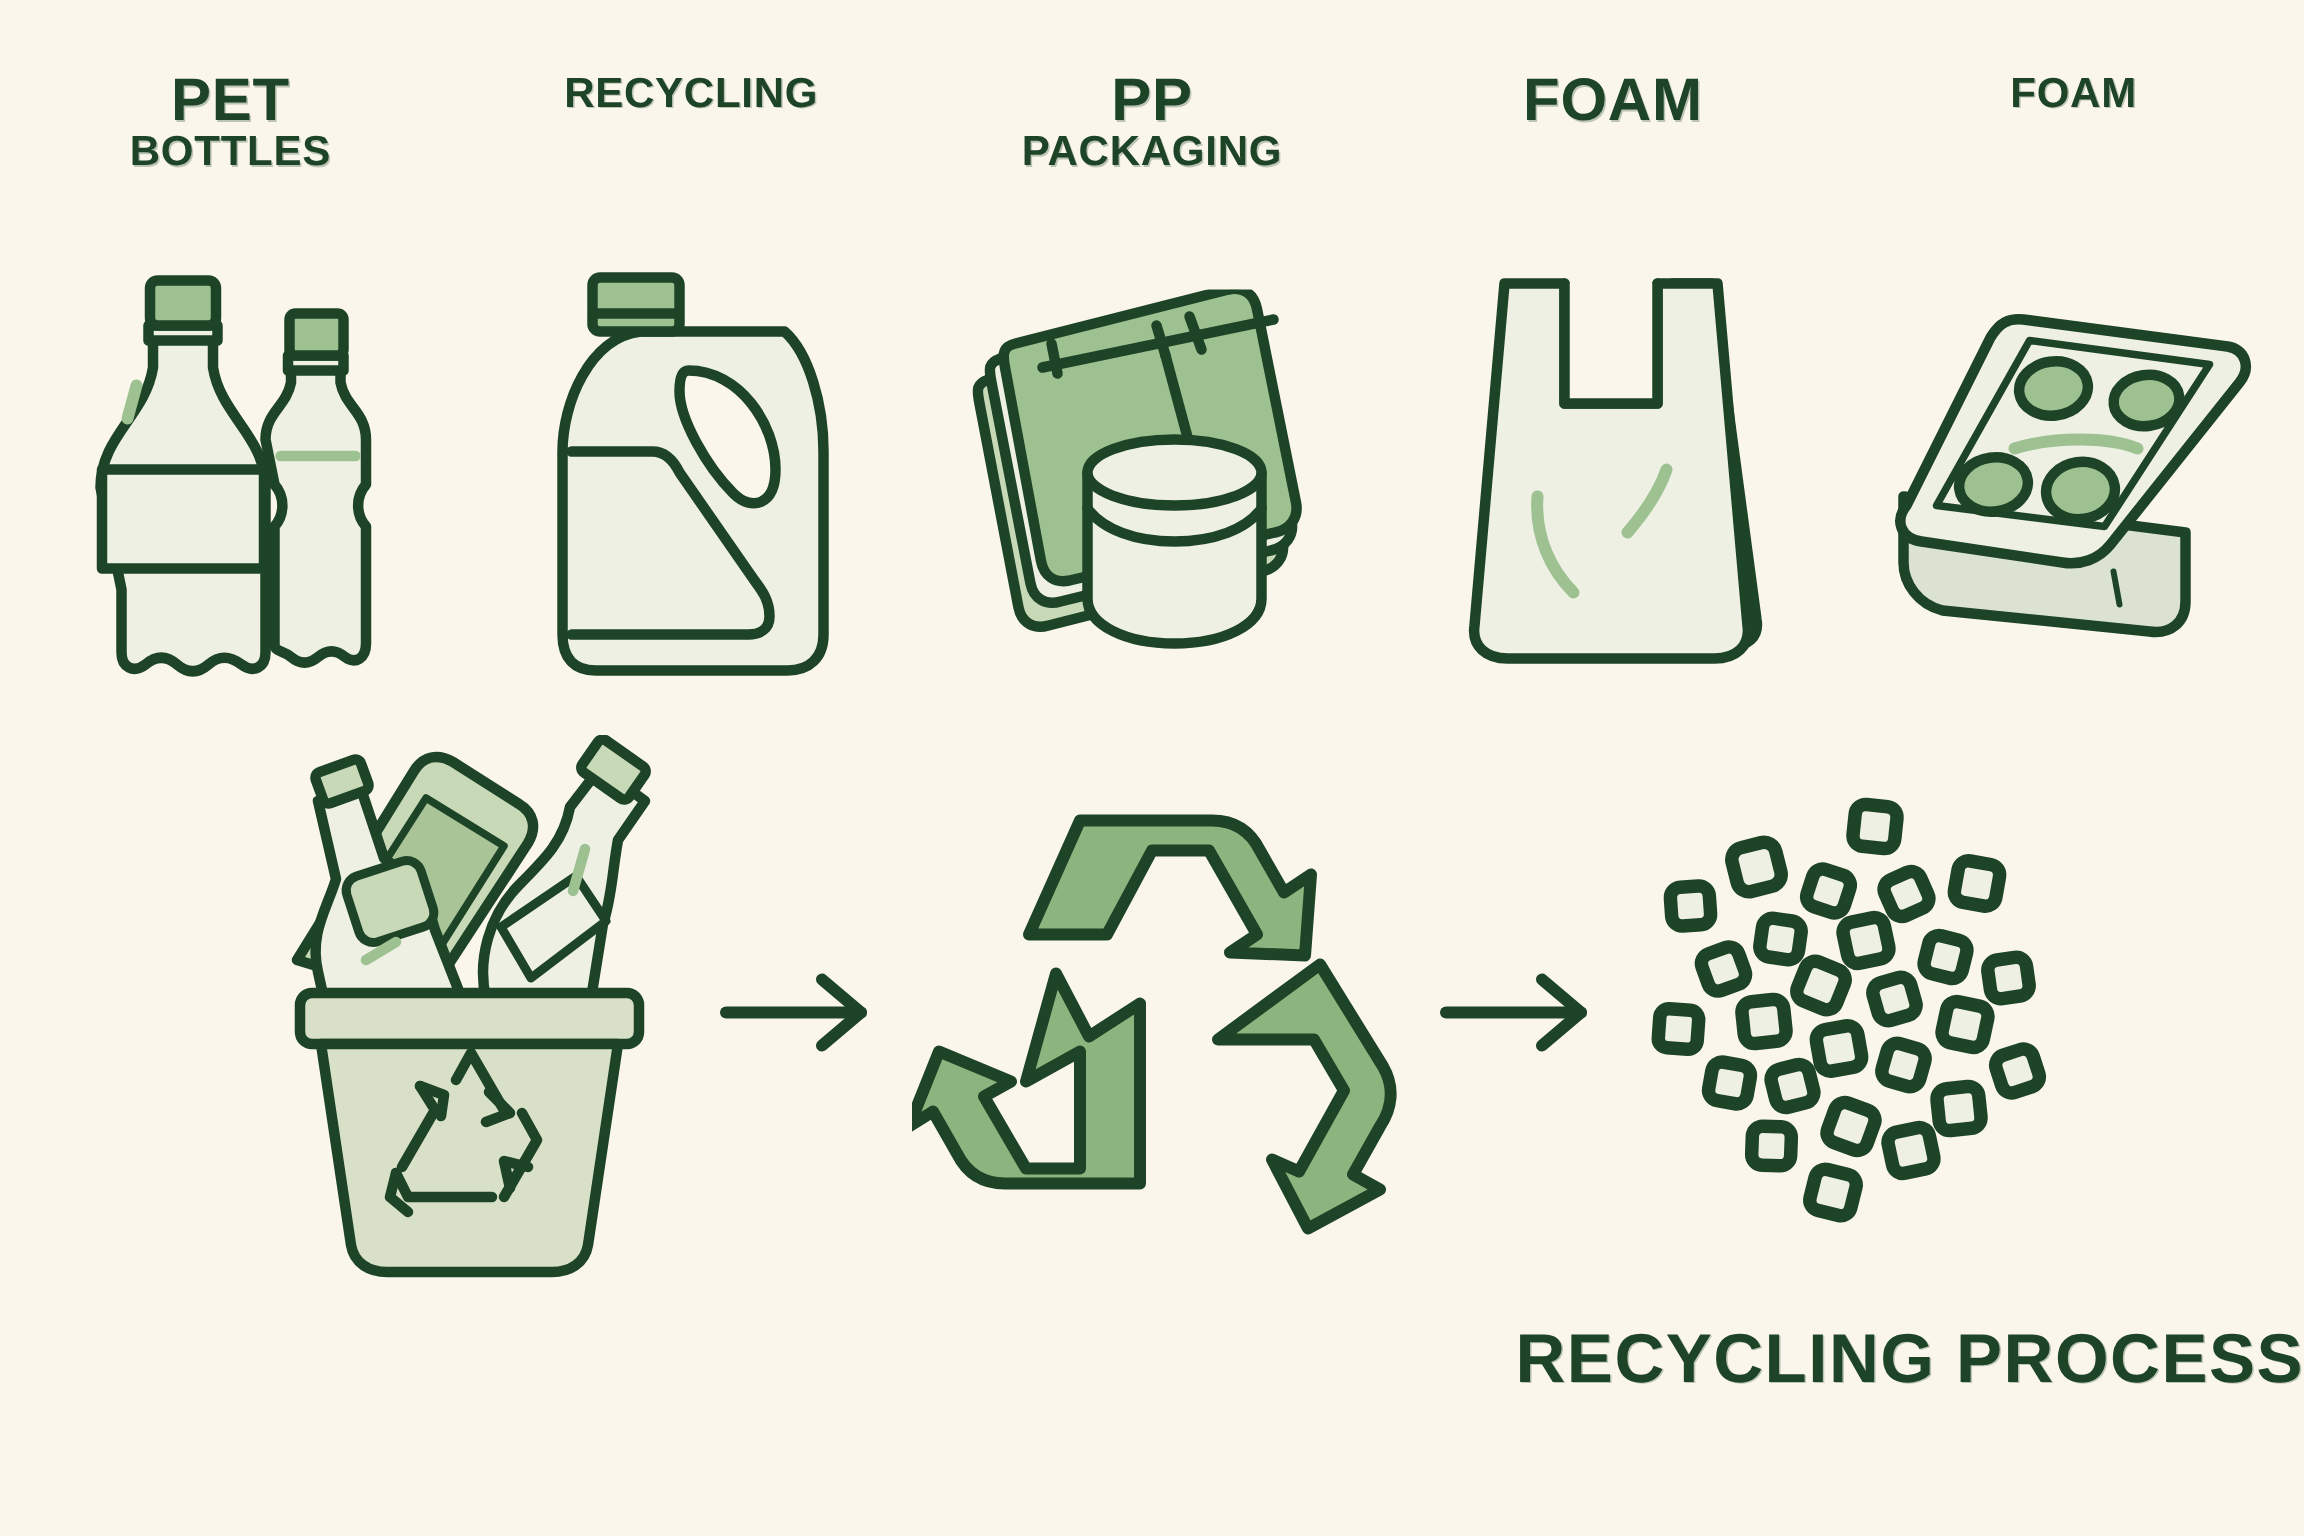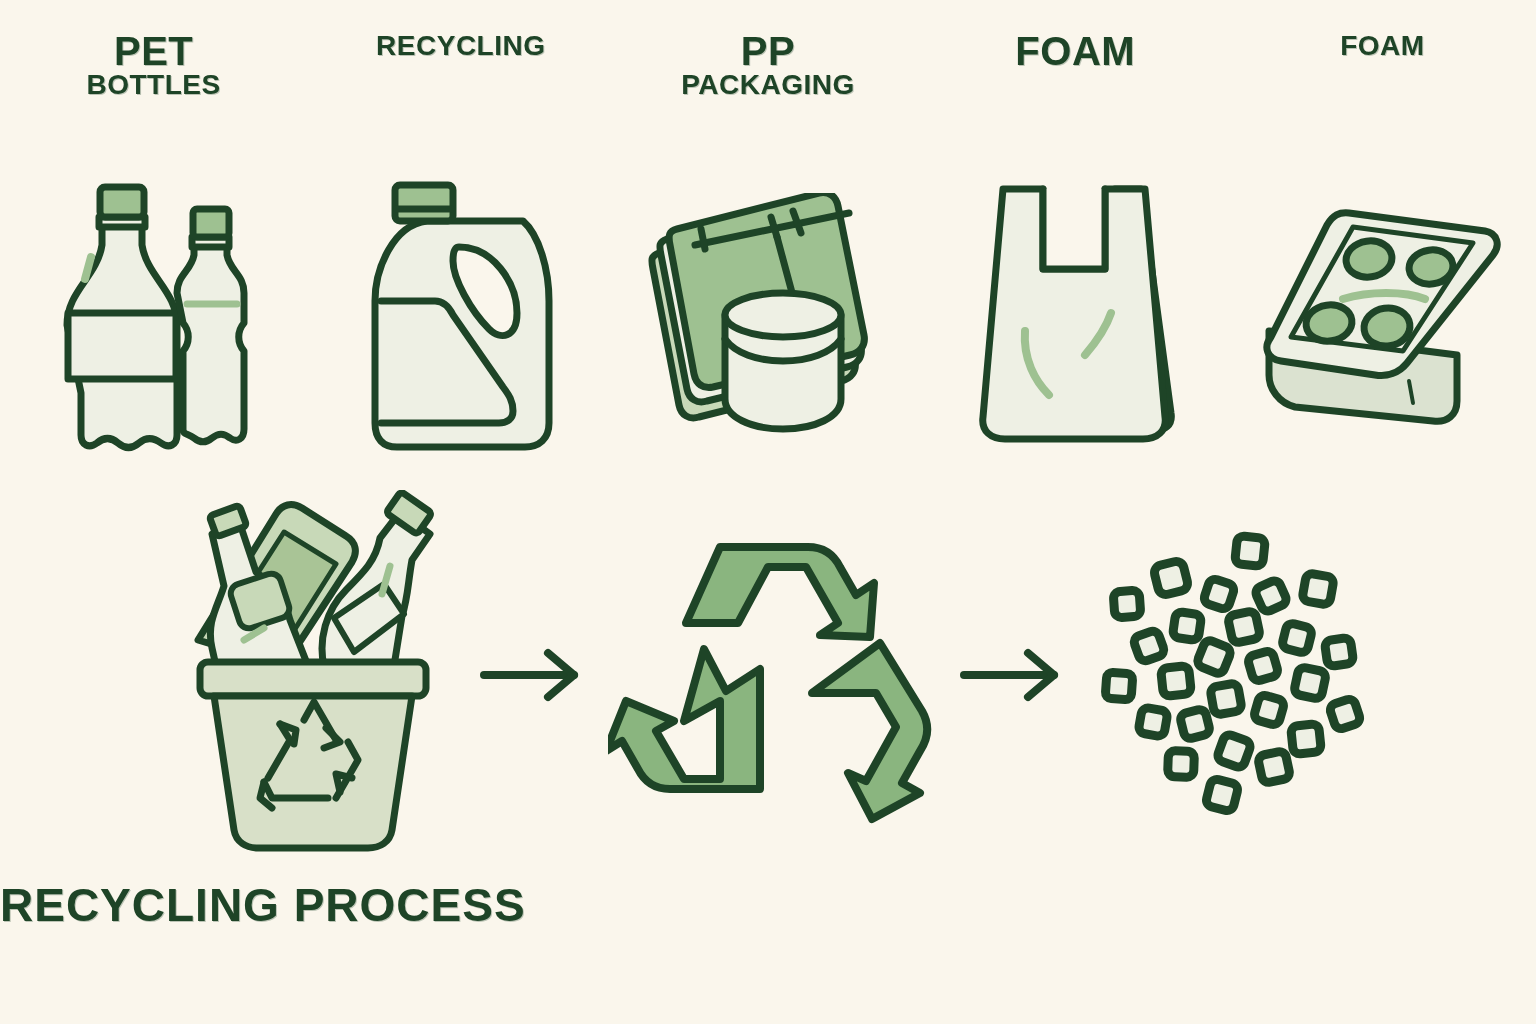--- a/index.html
+++ b/index.html
@@ -14,21 +14,21 @@
     font-family: "Liberation Sans", sans-serif;
   }
   #poster {
     position: relative;
     width: 1536px;
     height: 1024px;
     background: #faf6ec;
   }
   .label-row {
     position: absolute;
-    top: 32px;
+    top: 48px;
     left: 0;
     width: 1536px;
     height: 120px;
     display: flex;
     align-items: flex-start;
   }
   .label-cell {
     flex: 1 1 0;
     text-align: center;
     line-height: 0.98;
@@ -71,21 +71,21 @@
     display: flex;
     align-items: center;
     justify-content: center;
   }
   .proc-arrow { width: 150px; display:flex; align-items:center; justify-content:center; }
   .footer-title {
     position: absolute;
     top: 878px;
     left: 0;
     width: 1536px;
-    text-align: left;
+    text-align: right;
     color: #1e4427;
     font-size: 46px;
     font-weight: 700;
     letter-spacing: 1px;
     text-shadow: 1px 1px 0 rgba(30,68,39,0.28);
   }
 </style>
 </head>
 <body>
 

